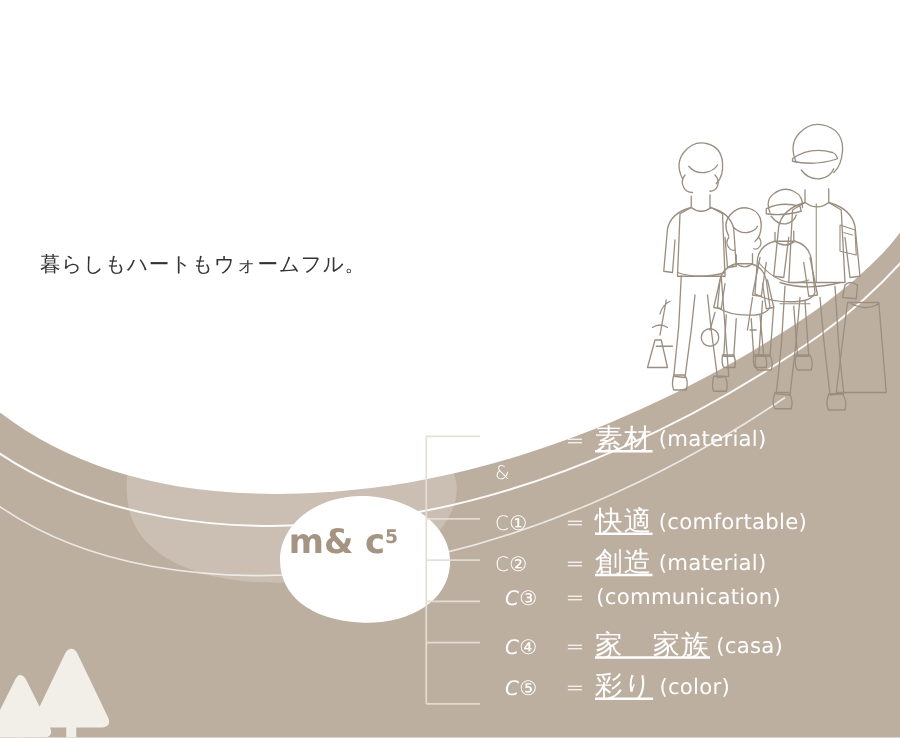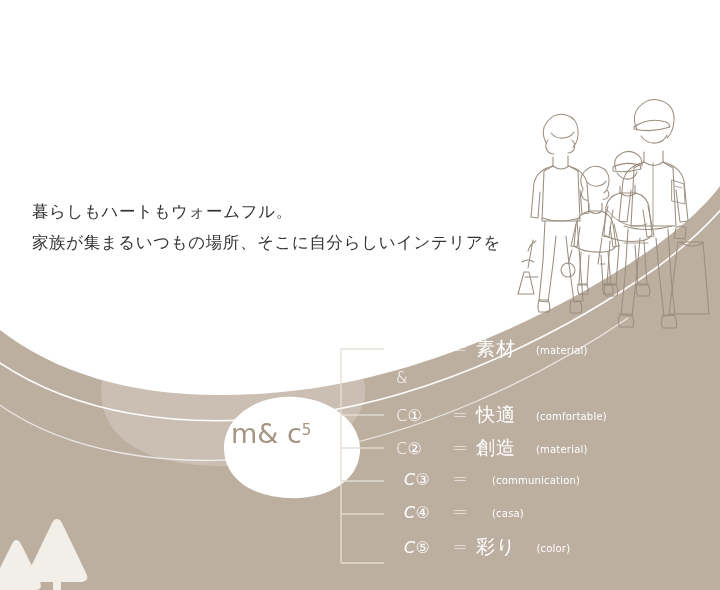--- a/index.html
+++ b/index.html
@@ -36,21 +36,21 @@
     line-height:31px;
     letter-spacing:.6px;
     font-family:"DejaVu Sans","Liberation Sans",sans-serif;
   }
   #tagline div{white-space:nowrap;}
 
   
   #badge-mark{
     position:absolute;left:231px;top:420px;
     color:#a59482;
-    font-weight:400;
+    font-weight:700;
     font-size:27px;
     line-height:1;
     white-space:nowrap;
     font-family:"DejaVu Sans","Liberation Sans",sans-serif;
   }
   #badge-mark .bsup{font-size:15px;vertical-align:super;position:relative;top:2px;}
 
   
   #legend{
     position:absolute;left:396px;top:336px;
@@ -73,28 +73,29 @@
   }
   .legend-row.amp .lg-key{font-size:15px;}
   .lg-eq{
     font-size:18px;
     font-weight:300;
     width:24px;
     display:inline-block;
     text-align:center;
   }
   .lg-ja{
-    font-size:19px;
+    font-size:22px;
     letter-spacing:1px;
     margin-left:4px;
+    text-decoration:underline;
   }
   .lg-en{
-    font-size:10px;
+    font-size:17px;
     letter-spacing:.2px;
-    margin-left:20px;
+    margin-left:5px;
     position:relative;
     top:-1px;
   }
   .legend-row.indent .lg-key{padding-left:8px;font-style:italic;}
 </style>
 </head>
 <body>
 
 <div id="stage">
 
@@ -238,21 +239,20 @@
       </g>
     </g>
   </svg>
 
   <div id="brand-lockup">
     <span class="bm">m&amp; c</span><span class="bsup">5</span><span class="breg">®</span>
   </div>
 
   <div id="tagline">
     <div>暮らしもハートもウォームフル。</div>
-    <div>家族が集まるいつもの場所、そこに自分らしいインテリアを</div>
   </div>
 
   <div id="badge-mark">
     <span>m&amp; c</span><span class="bsup">5</span>
   </div>
 
   <div id="legend">
 
     <div class="legend-row">
       <span class="lg-key">m</span>
@@ -282,20 +282,21 @@
 
     <div class="legend-row indent">
       <span class="lg-key">C③</span>
       <span class="lg-eq">=</span>
       <span class="lg-en">(communication)</span>
     </div>
 
     <div class="legend-row indent">
       <span class="lg-key">C④</span>
       <span class="lg-eq">=</span>
+      <span class="lg-ja">家　家族</span>
       <span class="lg-en">(casa)</span>
     </div>
 
     <div class="legend-row indent">
       <span class="lg-key">C⑤</span>
       <span class="lg-eq">=</span>
       <span class="lg-ja">彩り</span>
       <span class="lg-en">(color)</span>
     </div>
 

